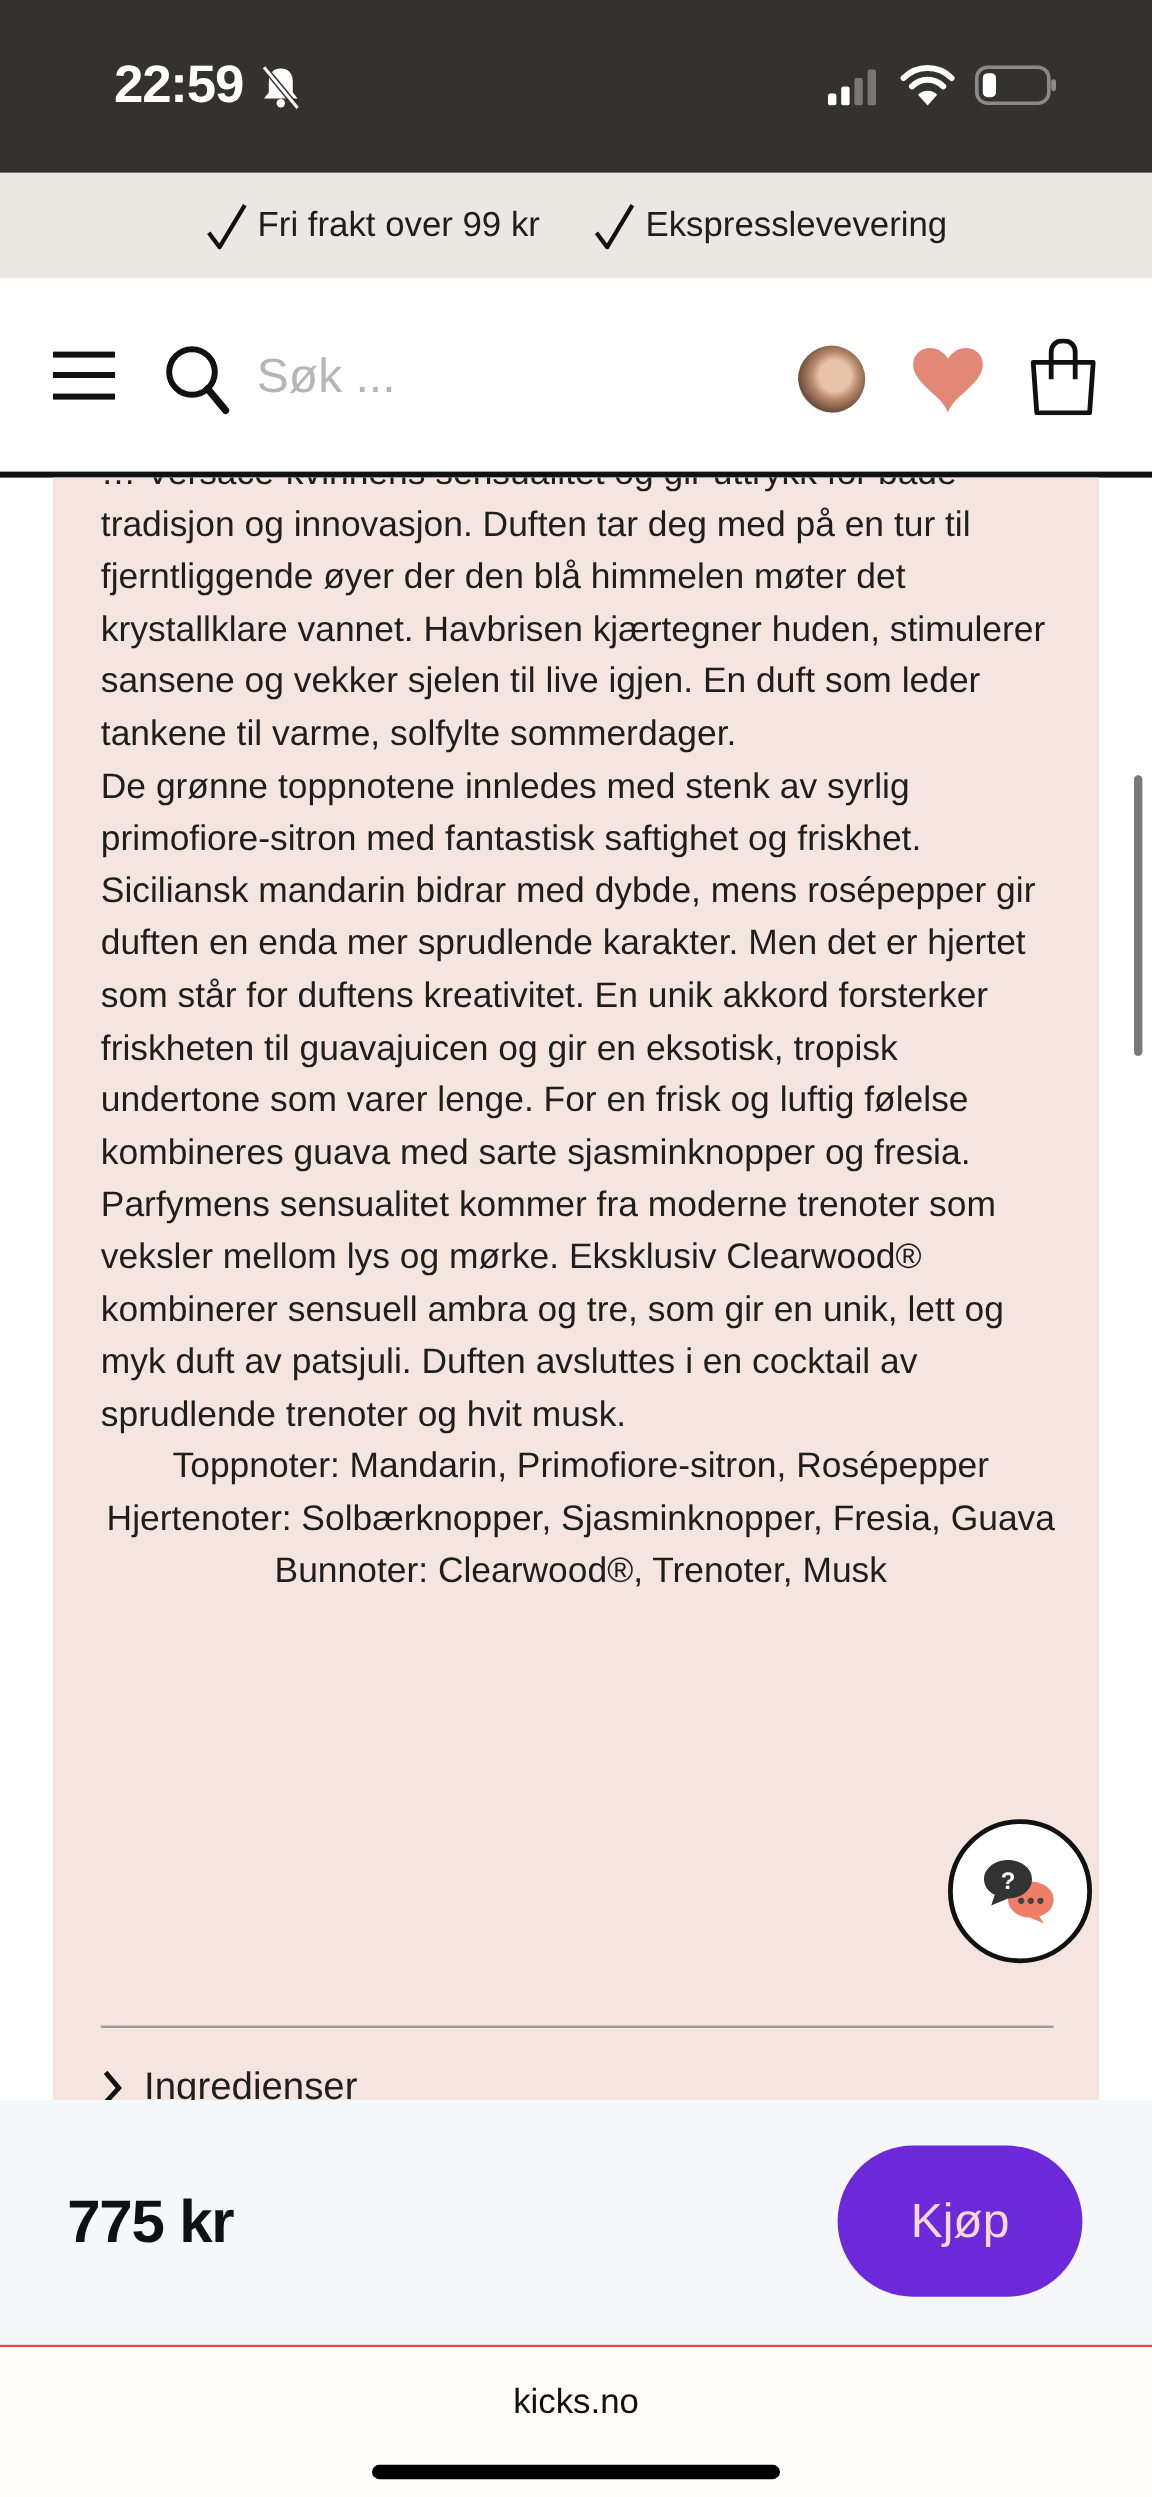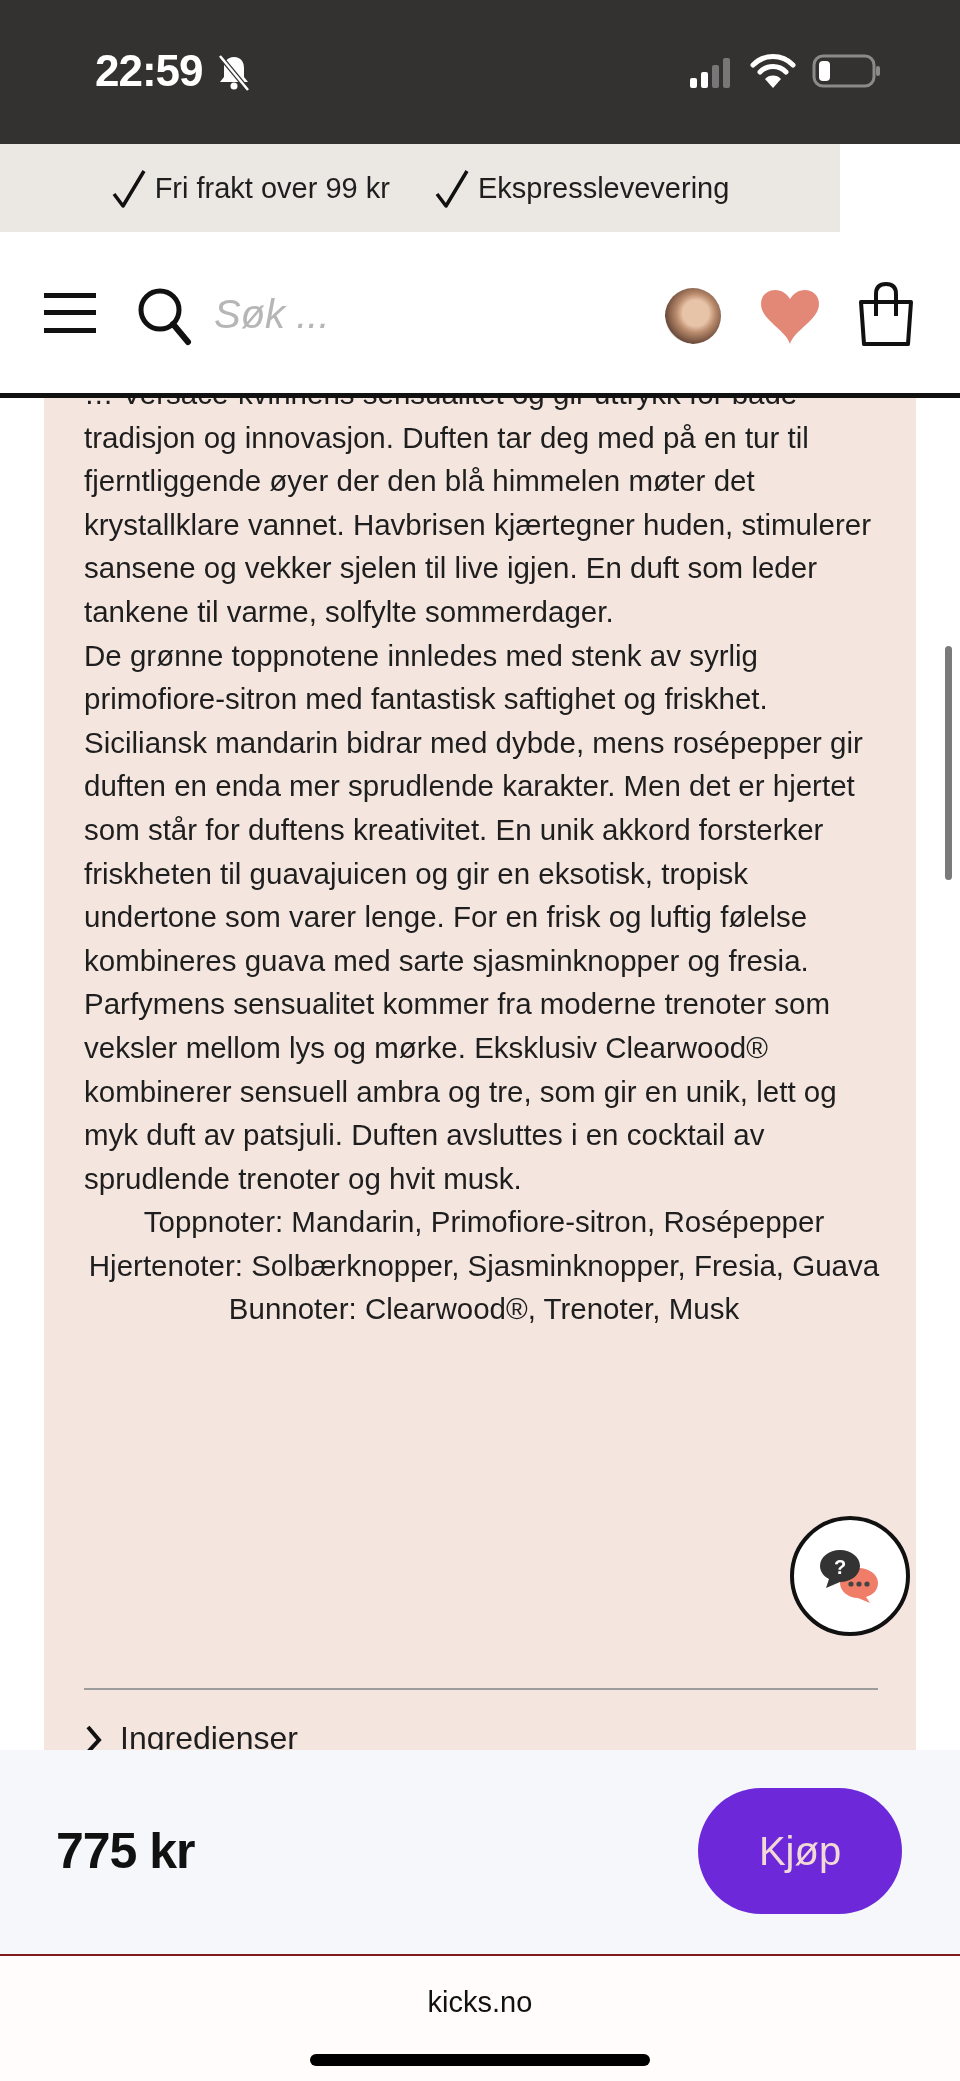--- a/index.html
+++ b/index.html
@@ -8,29 +8,29 @@
 
   
   .status-bar { position: absolute; left: 0; top: 0; width: 960px; height: 144px; background: #343231; color: #fff; }
   .status-time { position: absolute; left: 95px; top: 46px; font-size: 44px; font-weight: bold; letter-spacing: -1px; }
   .bell-icon { position: absolute; left: 214px; top: 52px; width: 40px; height: 40px; }
   .signal-icon { position: absolute; left: 688px; top: 56px; width: 50px; height: 32px; }
   .wifi-icon { position: absolute; left: 750px; top: 52px; width: 46px; height: 38px; }
   .battery-icon { position: absolute; left: 812px; top: 54px; width: 70px; height: 34px; }
 
   
-  .promo-bar { position: absolute; left: 0; top: 144px; width: 840px; height: 88px; background: #ebe7e3; display: flex; justify-content: center; align-items: center; gap: 44px; }
+  .promo-bar { position: absolute; left: 0; top: 144px; width: 960px; height: 88px; background: #ebe7e3; display: flex; justify-content: center; align-items: center; gap: 44px; }
   .promo-item { display: flex; align-items: center; gap: 8px; font-size: 29px; color: #1e1e1e; }
   .check-icon { width: 36px; height: 40px; }
 
   
   .site-header { position: absolute; left: 0; top: 232px; width: 960px; height: 166px; background: #fff; border-bottom: 5px solid #111; }
   .menu-icon { position: absolute; left: 44px; top: 60px; width: 52px; height: 42px; }
   .search-icon { position: absolute; left: 136px; top: 54px; width: 60px; height: 60px; }
-  .search-input { position: absolute; left: 214px; top: 52px; width: 420px; height: 60px; border: none; outline: none; font-size: 40px; color: #1c1c1c; background: transparent; font-family: "Liberation Sans", sans-serif; font-style: italic; }
+  .search-input { position: absolute; left: 214px; top: 52px; width: 420px; height: 60px; border: none; outline: none; font-size: 40px; color: #1c1c1c; background: transparent; font-family: "Liberation Sans", sans-serif; }
   .search-input::placeholder { color: #b6b6b6; }
   .avatar { position: absolute; left: 665px; top: 56px; width: 56px; height: 56px; border-radius: 50%; background: radial-gradient(circle at 55% 45%, #e7c3a8 0 30%, #b98a6c 45%, #6a4a3a 70%, #d9d9d9 72%); overflow: hidden; }
   .heart-icon { position: absolute; left: 758px; top: 56px; width: 64px; height: 58px; }
   .bag-icon { position: absolute; left: 856px; top: 50px; width 60px; width: 60px; height: 64px; }
 
   
   .content-panel { position: absolute; left: 44px; top: 398px; width: 872px; height: 1352px; background: #f4e6df; overflow: hidden; }
   .description { position: absolute; left: 40px; top: -26px; width: 800px; font-size: 29.5px; line-height: 43.6px; color: #1e1e1e; }
   .description p { margin: 0; }
   .notes p { margin: 0; text-align: center; }
@@ -39,21 +39,21 @@
   .chevron-icon { width: 20px; height: 30px; }
 
   
   .scrollbar { position: absolute; left: 945px; top: 646px; width: 7px; height: 234px; border-radius: 4px; background: #7a7a7a; }
 
   
   .chat-button { position: absolute; left: 790px; top: 1516px; width: 120px; height: 120px; border-radius: 50%; background: #fff; border: 4px solid #111; display: flex; align-items: center; justify-content: center; }
   .chat-icon { width: 64px; height: 56px; }
 
   
-  .buy-bar { position: absolute; left: 0; top: 1750px; width: 960px; height: 206px; background: #f5f7fb; border-bottom: 2px solid #7f1d1d; text-decoration: underline; }
+  .buy-bar { position: absolute; left: 0; top: 1750px; width: 960px; height: 206px; background: #f5f7fb; border-bottom: 2px solid #ef4444; text-decoration: underline; }
   .price { position: absolute; left: 56px; top: 72px; font-size: 50px; font-weight: bold; color: #111; letter-spacing: -1px; }
   .buy-button { position: absolute; left: 698px; top: 38px; width: 204px; height: 126px; border-radius: 63px; background: #6d28d9; color: #f1d9d6; border: none; font-size: 40px; font-family: "Liberation Sans", sans-serif; }
 
   
   .browser-bar { position: absolute; left: 0; top: 1956px; width: 960px; height: 125px; background: #fffcfb; padding-left: 32px; }
   .url-label { position: absolute; left: 0; width: 960px; top: 30px; text-align: center; font-size: 29px; color: #111; }
   .home-indicator { position: absolute; left: 310px; top: 98px; width: 340px; height: 12px; border-radius: 6px; background: #000; }
 </style>
 </head>
 <body>

